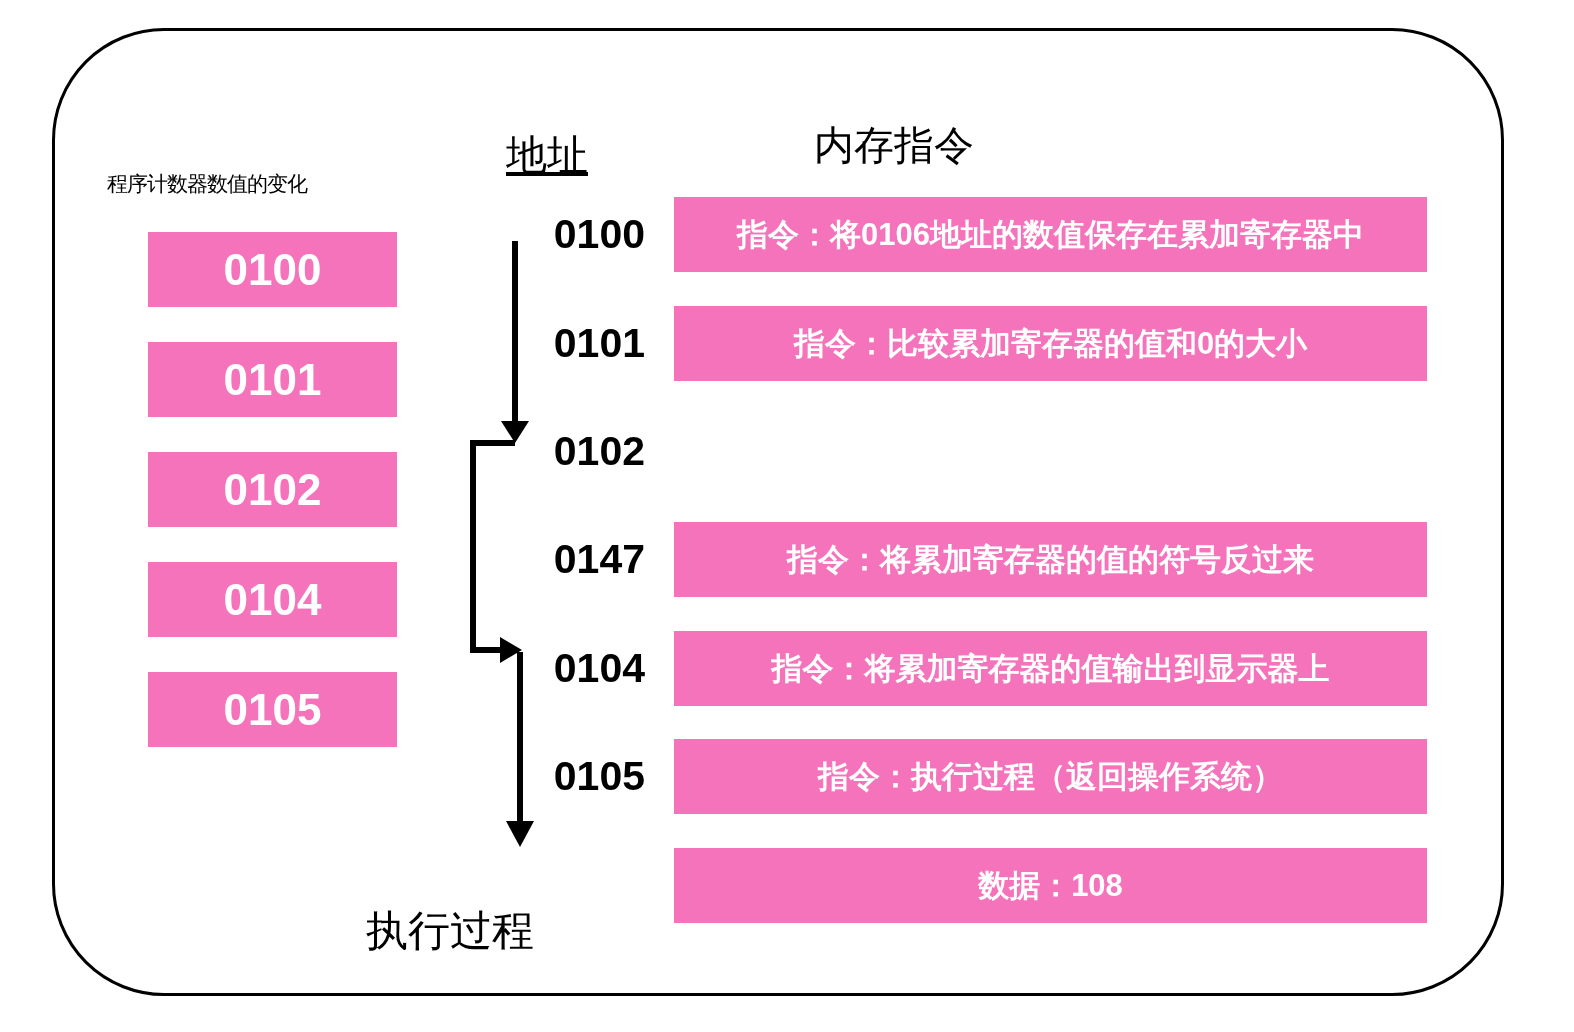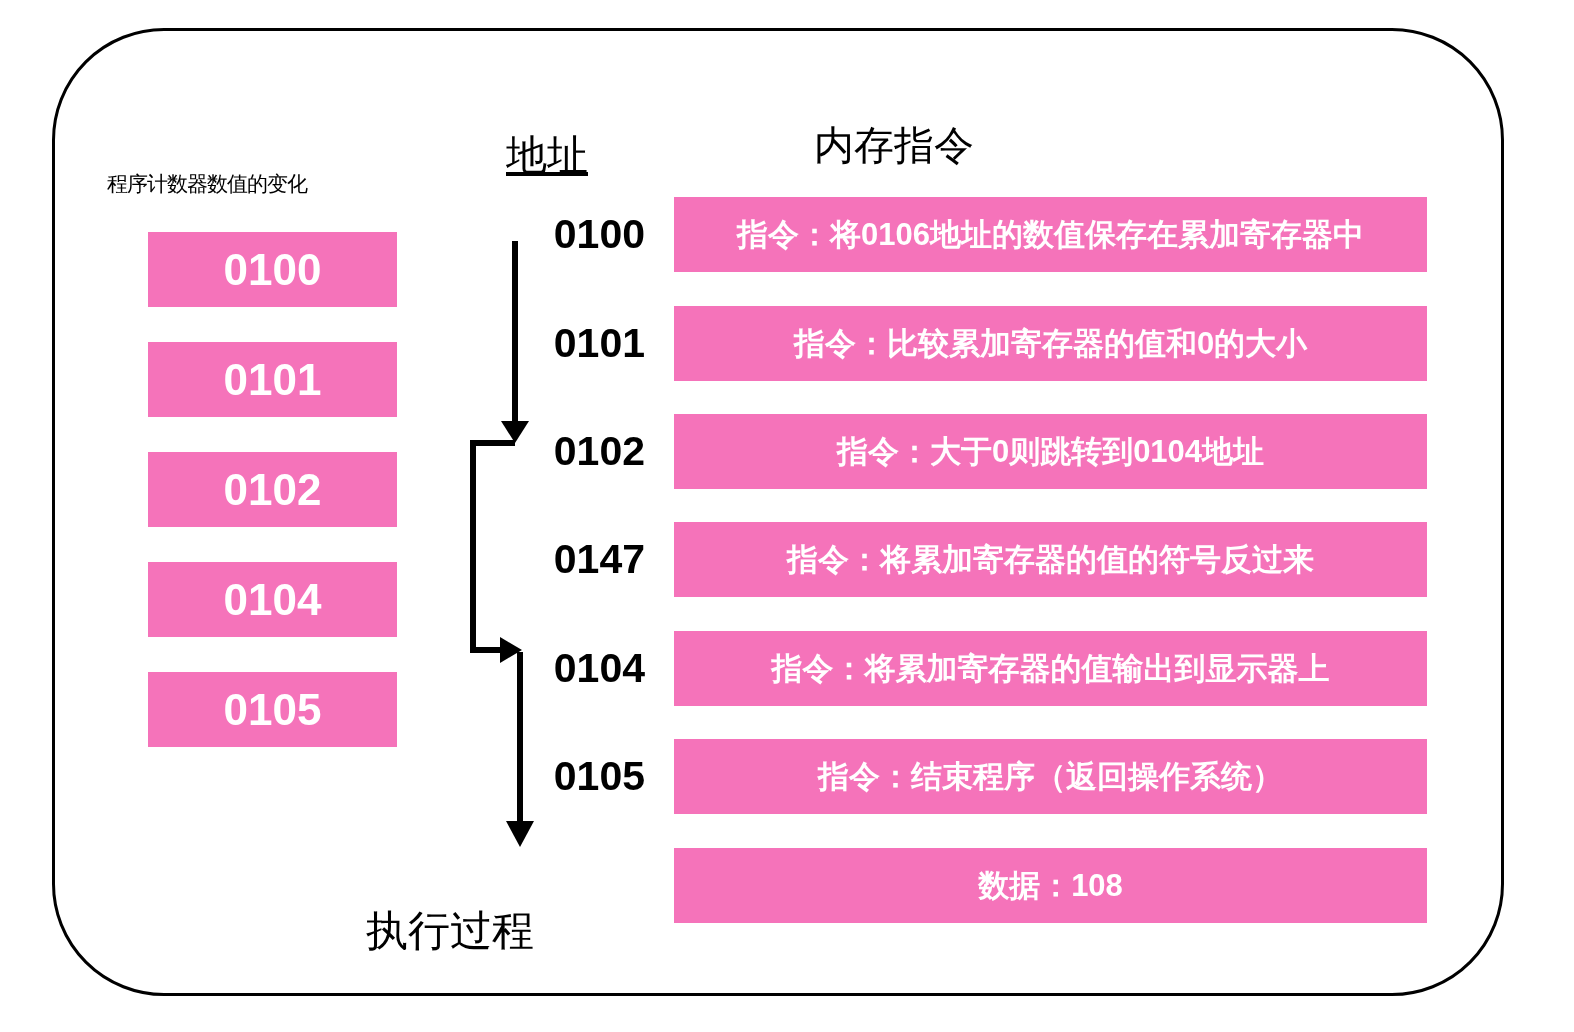--- a/index.html
+++ b/index.html
@@ -93,24 +93,23 @@
 
   <div class="addr-label" style="top:210px">0100</div>
   <div class="addr-label" style="top:319px">0101</div>
   <div class="addr-label" style="top:427px">0102</div>
   <div class="addr-label" style="top:535px">0147</div>
   <div class="addr-label" style="top:644px">0104</div>
   <div class="addr-label" style="top:752px">0105</div>
 
   <div class="instr-box" style="top:197px">指令：将0106地址的数值保存在累加寄存器中</div>
   <div class="instr-box" style="top:306px">指令：比较累加寄存器的值和0的大小</div>
-  <div class="instr-box" style="top:414px">指令：大于0则跳转到0104地址</div>
   <div class="instr-box" style="top:631px">指令：将累加寄存器的值输出到显示器上</div>
   <div class="instr-box" style="top:522px">指令：将累加寄存器的值的符号反过来</div>
-  <div class="instr-box" style="top:739px">指令：结束程序（返回操作系统）</div>
+  <div class="instr-box" style="top:739px">指令：执行过程（返回操作系统）</div>
   <div class="instr-box" style="top:848px">数据：108</div>
 
   <div class="exec-label">执行过程</div>
 
   <svg class="flow-svg" viewBox="0 0 1574 1032" xmlns="http://www.w3.org/2000/svg">
 
     <line x1="515" y1="241" x2="515" y2="427" stroke="#000" stroke-width="6"></line>
     <polygon points="515,443 501,421 529,421" fill="#000"></polygon>
 
     <polyline points="512,443 473,443 473,650 499,650" fill="none" stroke="#000" stroke-width="6" stroke-linejoin="miter" stroke-linecap="square"></polyline>

